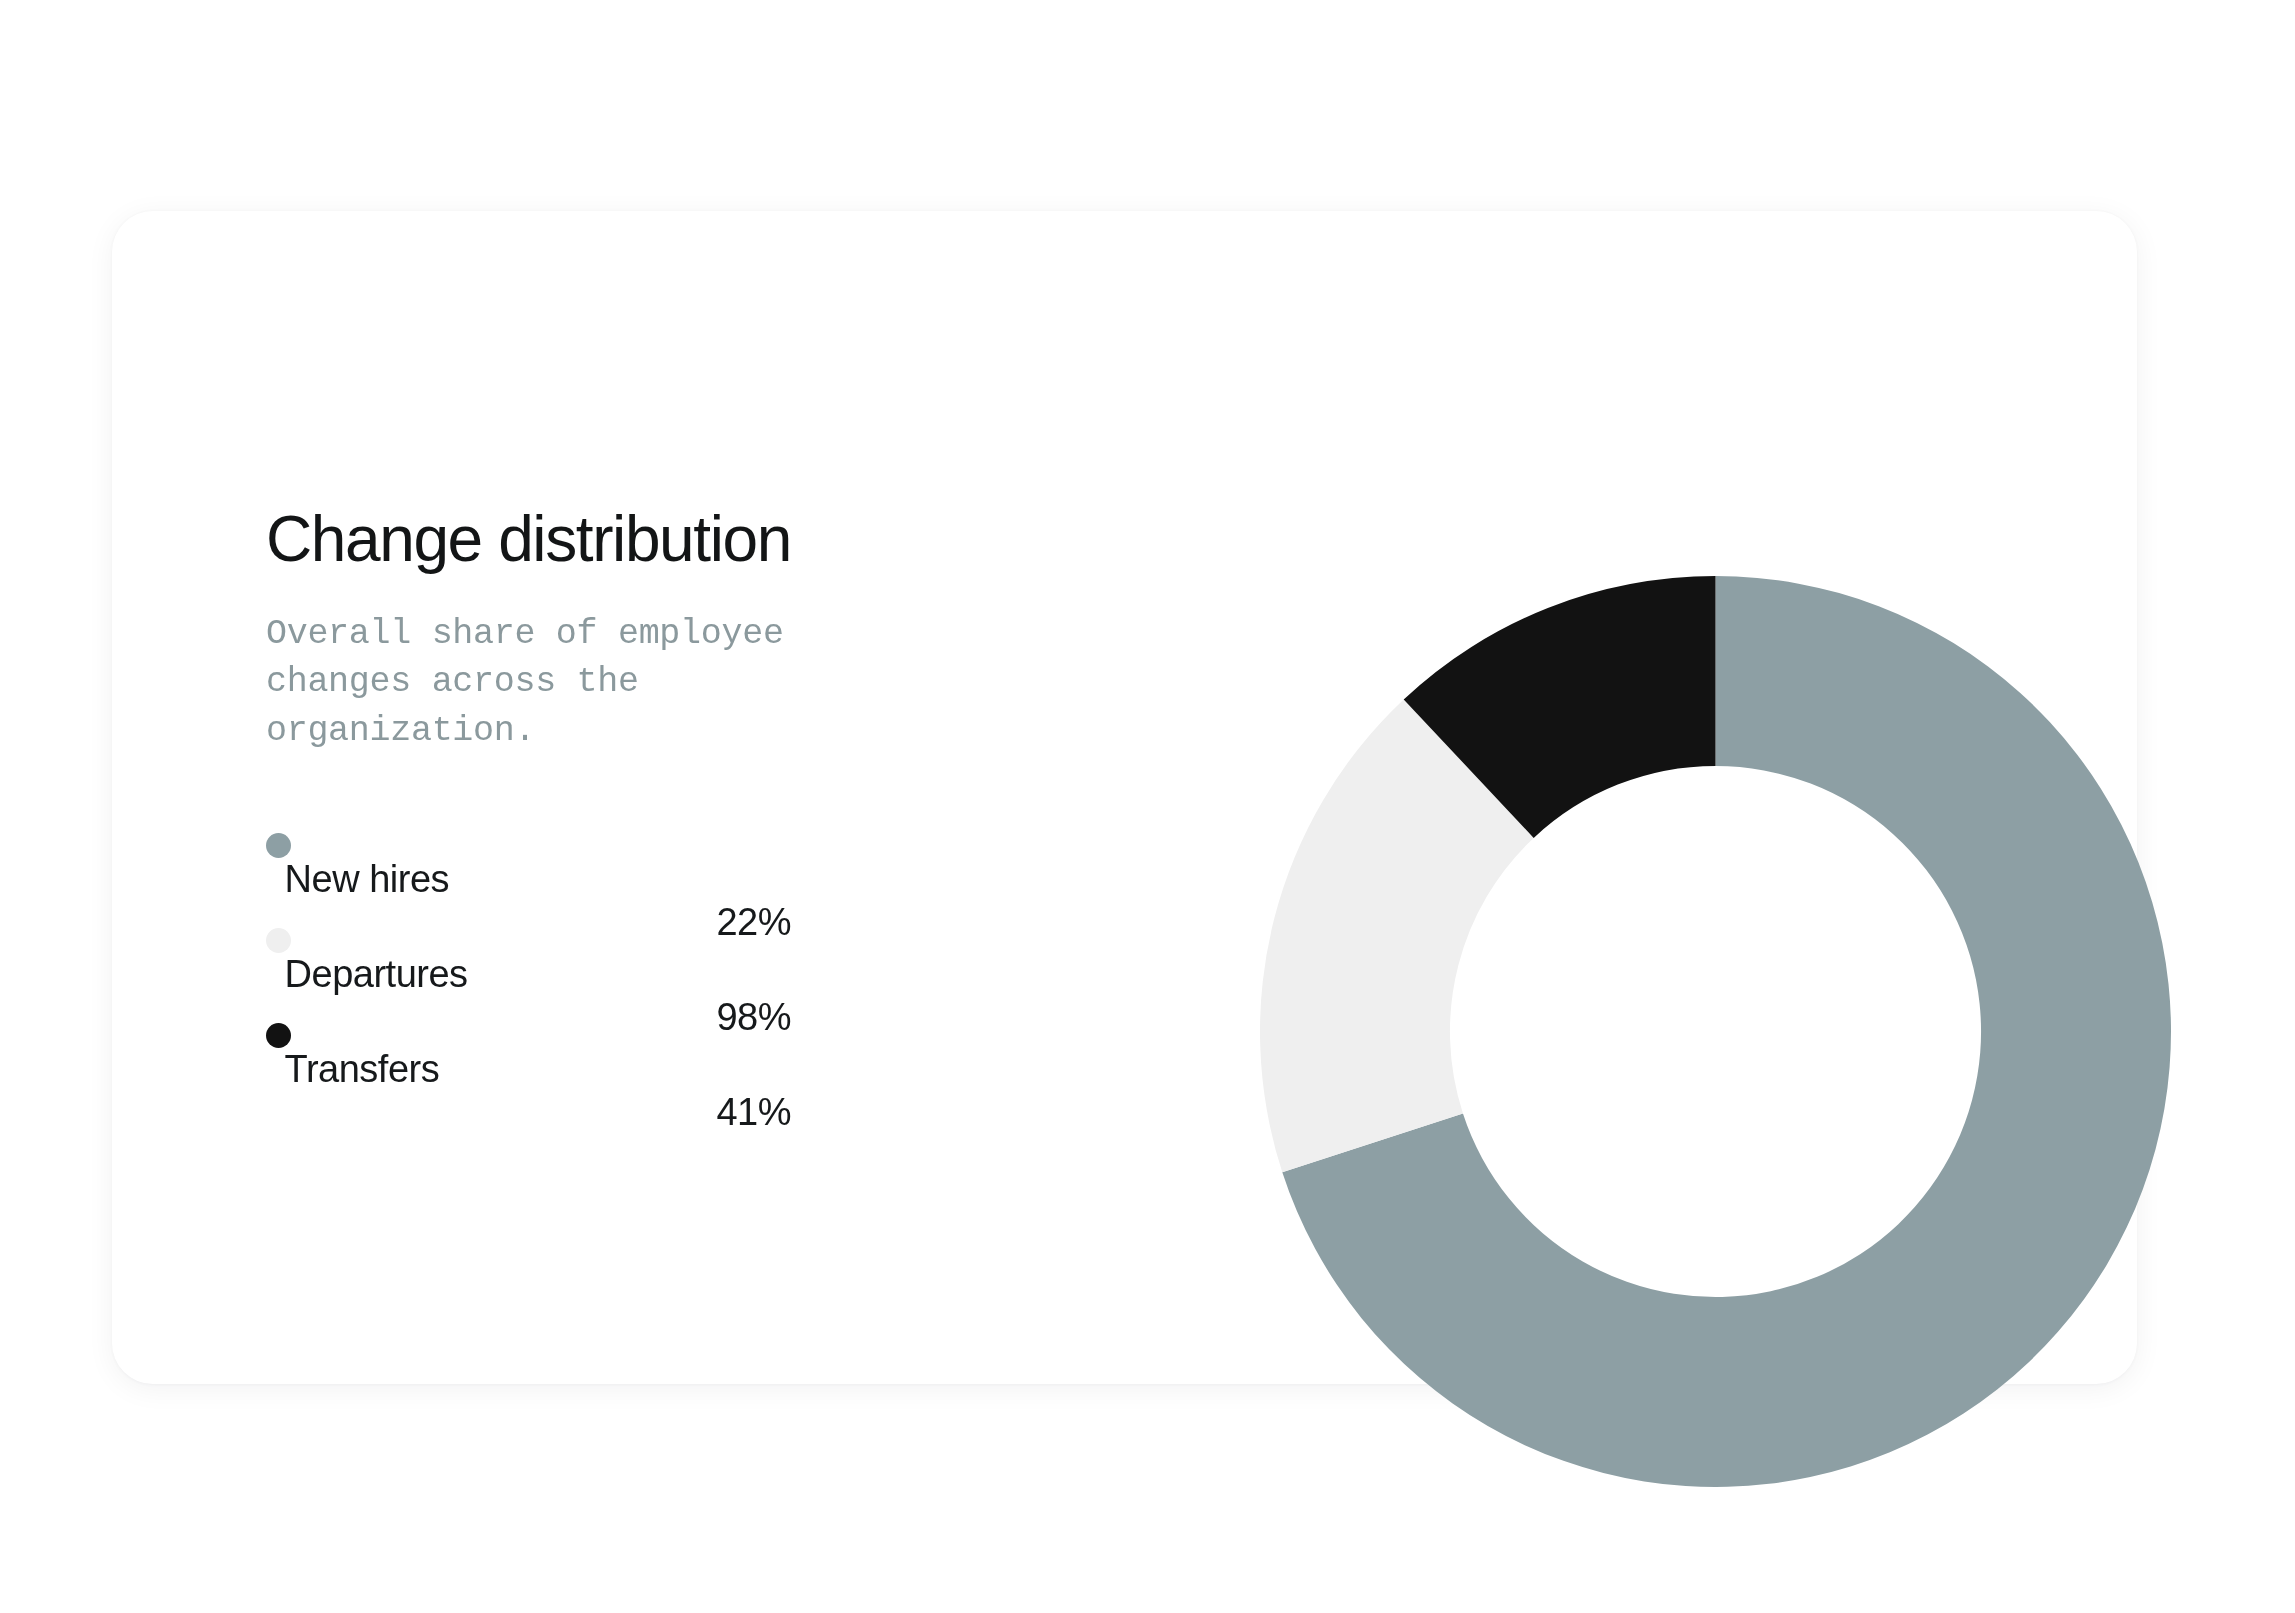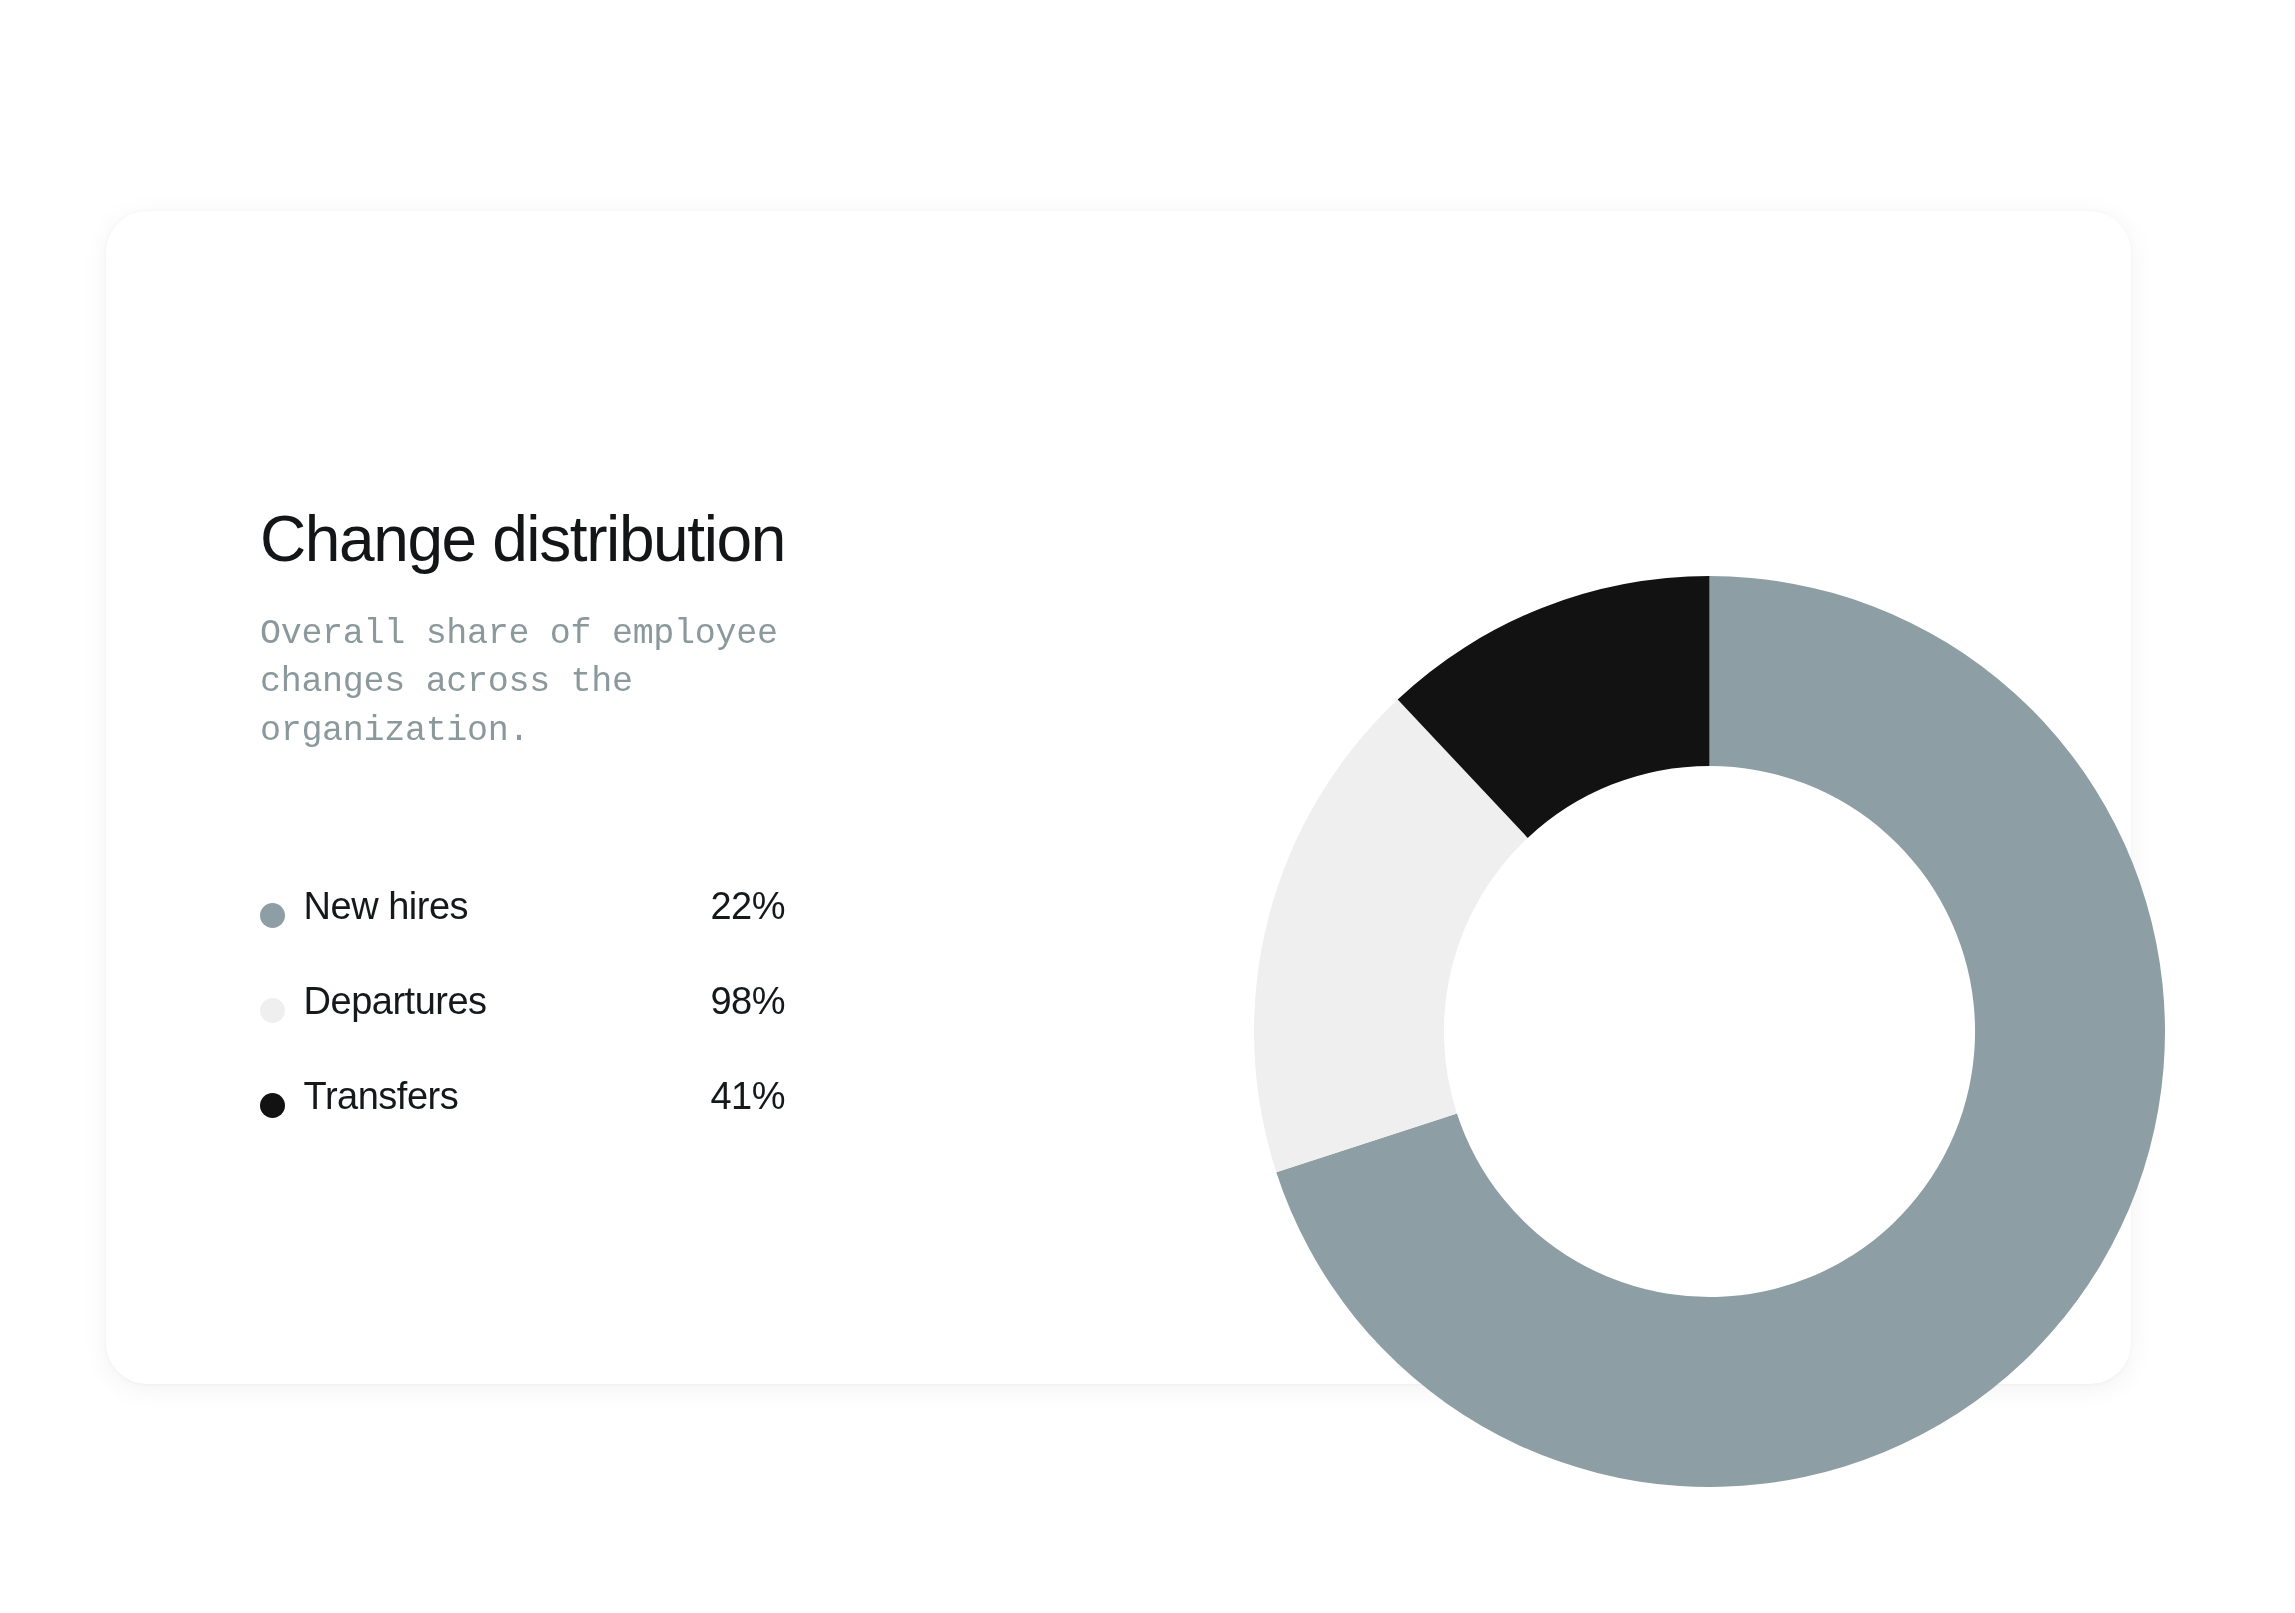--- a/index.html
+++ b/index.html
@@ -15,21 +15,21 @@
   .page {
     position: relative;
     width: 2295px;
     height: 1614px;
     background: #ffffff;
   }
 
   
   .card {
     position: absolute;
-    left: 106px;
+    left: 112px;
     top: 211px;
     width: 2025px;
     height: 1173px;
     background: #ffffff;
     border-radius: 41px;
     box-shadow: 0 5px 29px rgba(15, 23, 32, 0.055),
                 0 0.8px 3.4px rgba(15, 23, 32, 0.035);
   }
 
   
@@ -61,22 +61,23 @@
   }
 
   
   .legend {
     margin-top: 78px;
     width: 525px;
   }
 
   .legend-row {
     display: flex;
-    align-items: flex-end;
+    align-items: flex-start;
     height: 95px;
+    flex-direction: column;
   }
 
   .legend-dot {
     width: 25px;
     height: 25px;
     border-radius: 50%;
     flex: 0 0 25px;
   }
 
   .legend-label {

